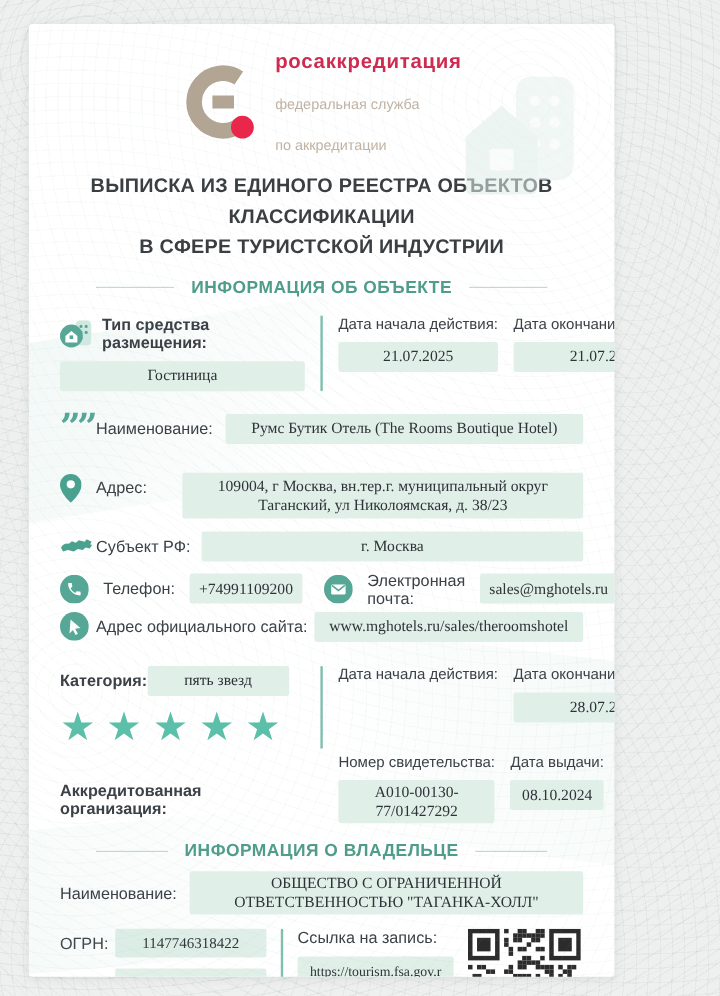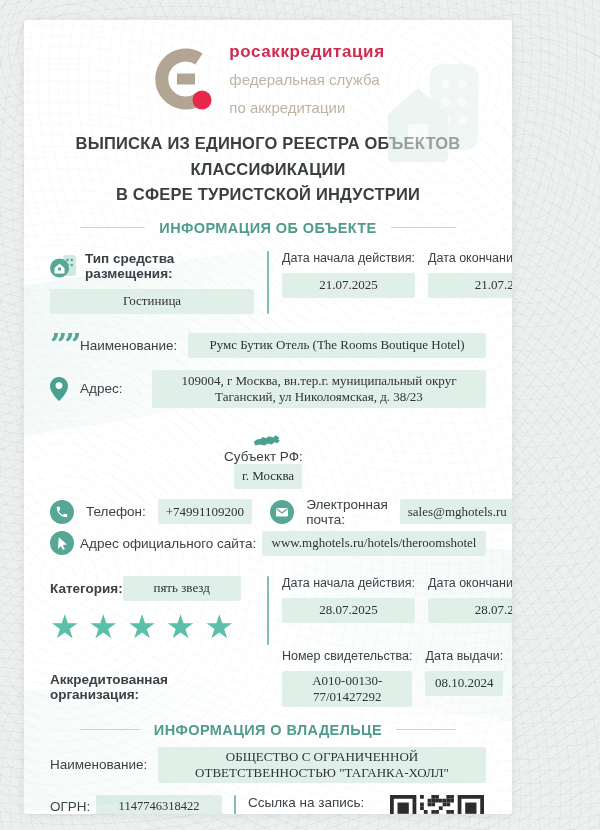--- a/index.html
+++ b/index.html
@@ -27,21 +27,21 @@
   }
   .deco{position:absolute;pointer-events:none;}
   .deco1{left:-50px;top:250px;width:300px;height:150px;background:linear-gradient(115deg,rgba(110,185,165,0.10),rgba(110,185,165,0));transform:skewY(-9deg);}
   .deco2{right:-40px;top:520px;width:260px;height:170px;background:linear-gradient(245deg,rgba(110,185,165,0.08),rgba(110,185,165,0));transform:skewY(7deg);}
   .deco3{left:-30px;bottom:10px;width:240px;height:120px;background:linear-gradient(70deg,rgba(110,185,165,0.07),rgba(110,185,165,0));transform:skewY(-5deg);}
   .watermark{position:absolute;right:18px;top:38px;opacity:0.55;pointer-events:none;}
 
   
   .logo-row{display:flex;justify-content:center;align-items:center;gap:16px;margin-top:4px;position:relative;}
   .brand{font-size:17px;font-weight:bold;color:#cf2b50;letter-spacing:0.6px;}
-  .logo-sub{font-size:15px;color:#c0b3a3;line-height:1.3;margin-top:8px;}
+  .logo-sub{font-size:12px;color:#c0b3a3;line-height:1.3;margin-top:18px;}
 
   h1{margin:14px 0 0 0;text-align:center;font-size:16.5px;line-height:1.55;color:#3a3e41;letter-spacing:0.2px;}
 
   .section-h{display:flex;align-items:center;margin:12px 30px 0 30px;}
   .section-h .line{flex:1;height:1px;background:#c3dad3;}
   .section-h .txt{margin:0 14px;font-size:14.5px;font-weight:bold;color:#4f9c8b;letter-spacing:0.4px;white-space:nowrap;}
 
   .row{display:flex;align-items:center;position:relative;}
   .lbl{font-size:13.5px;color:#3b4146;}
   .b{font-weight:bold;}
@@ -58,21 +58,21 @@
   .grid3{display:grid;grid-template-columns:204px 2px 1fr 1fr;column-gap:13px;margin-top:15px;align-items:start;position:relative;}
   .vdiv{background:#7fbfae;width:2px;border-radius:1px;align-self:stretch;}
   .colhead{font-size:12.5px;color:#3b4146;margin-bottom:8px;white-space:nowrap;}
   .icon-label{display:flex;align-items:center;gap:8px;margin-bottom:8px;}
   .ic{flex:0 0 auto;display:inline-flex;}
 
   .name-row{margin-top:19px;}
   .name-row .lbl{width:108px;}
   .addr-row{margin-top:12px;}
   .addr-row .lbl{width:72px;}
-  .subj-row{margin-top:26px;flex-direction:column;}
+  .subj-row{margin-top:11px;}
   .subj-row .lbl{width:88px;}
   .contact-row{margin-top:8px;gap:12px;}
   .contact-row .lbl-ph{width:66px;}
   .phone-box{width:122px;}
   .site-row{margin-top:4px;}
   .site-row .lbl{width:182px;}
   .qicon{font-size:30px;line-height:14px;color:#57a796;font-weight:bold;width:30px;letter-spacing:-3px;font-family:"DejaVu Serif",serif;}
   .iw{width:30px;display:flex;justify-content:flex-start;}
 
   .cat-grid{margin-top:20px;}
@@ -173,21 +173,21 @@
   </div>
 
   <div class="row addr-row">
     <span class="iw">
       <svg width="18" height="24" viewBox="0 0 18 24">
         <path d="M9 0 C4 0 0 4 0 9 c0 7 9 15 9 15 s9 -8 9 -15 C18 4 14 0 9 0 z" fill="#4aa18f"></path>
         <circle cx="9" cy="8.6" r="3.4" fill="#ffffff"></circle>
       </svg>
     </span>
     <span class="lbl">Адрес:</span>
-    <div class="vbox grow" style="min-height:38px;">109004, г Москва, вн.тер.г. муниципальный округ Таганский, ул Николоямская, д. 38/23</div>
+    <div class="vbox grow" style="min-height:38px;margin-top:12px;">109004, г Москва, вн.тер.г. муниципальный округ Таганский, ул Николоямская, д. 38/23</div>
   </div>
 
   <div class="row subj-row">
     <span class="iw">
       <svg width="28" height="15" viewBox="0 0 34 16">
         <path d="M1 9 q3-5 8-4 l3-2.5 4 1.5 3-2.5 6 1.5 2-2.5 5 2.5 -1.5 2.5 2 1 -2.5 3.5 -4-1 -3 2.5 -5-1 -4 2.5 -6-1.5 -5 1.5 z" fill="#4aa18f"></path>
       </svg>
     </span>
     <span class="lbl">Субъект РФ:</span>
     <div class="vbox grow">г. Москва</div>
@@ -216,35 +216,34 @@
   </div>
 
   <div class="row site-row">
     <span class="iw">
       <svg width="24" height="24" viewBox="0 0 24 24">
         <circle cx="12" cy="12" r="12" fill="#57a796"></circle>
         <path d="M8.8 6.2 L17 13.4 L12.6 13.9 L14.9 18.1 L13 19.1 L10.8 14.9 L7.9 17.9 Z" fill="#ffffff"></path>
       </svg>
     </span>
     <span class="lbl">Адрес официального сайта:</span>
-    <div class="vbox grow">www.mghotels.ru/hotels/theroomshotel</div>
+    <div class="vbox grow">www.mghotels.ru/sales/theroomshotel</div>
   </div>
 
   <div class="grid3 cat-grid">
     <div>
       <div class="cat-label-row">
         <span class="lbl b">Категория:</span>
         <div class="vbox cat-box">пять звезд</div>
       </div>
       <div class="stars"><span>★</span><span>★</span><span>★</span><span>★</span><span>★</span></div>
     </div>
     <div class="vdiv"></div>
     <div>
       <div class="colhead">Дата начала действия:</div>
-      <div class="vbox">28.07.2025</div>
     </div>
     <div>
       <div class="colhead">Дата окончания действия:</div>
       <div class="vbox">28.07.2028</div>
     </div>
   </div>
 
   <div class="grid3 accr-grid">
     <div class="lbl b accr-lbl">Аккредитованная организация:</div>
     <div></div>

